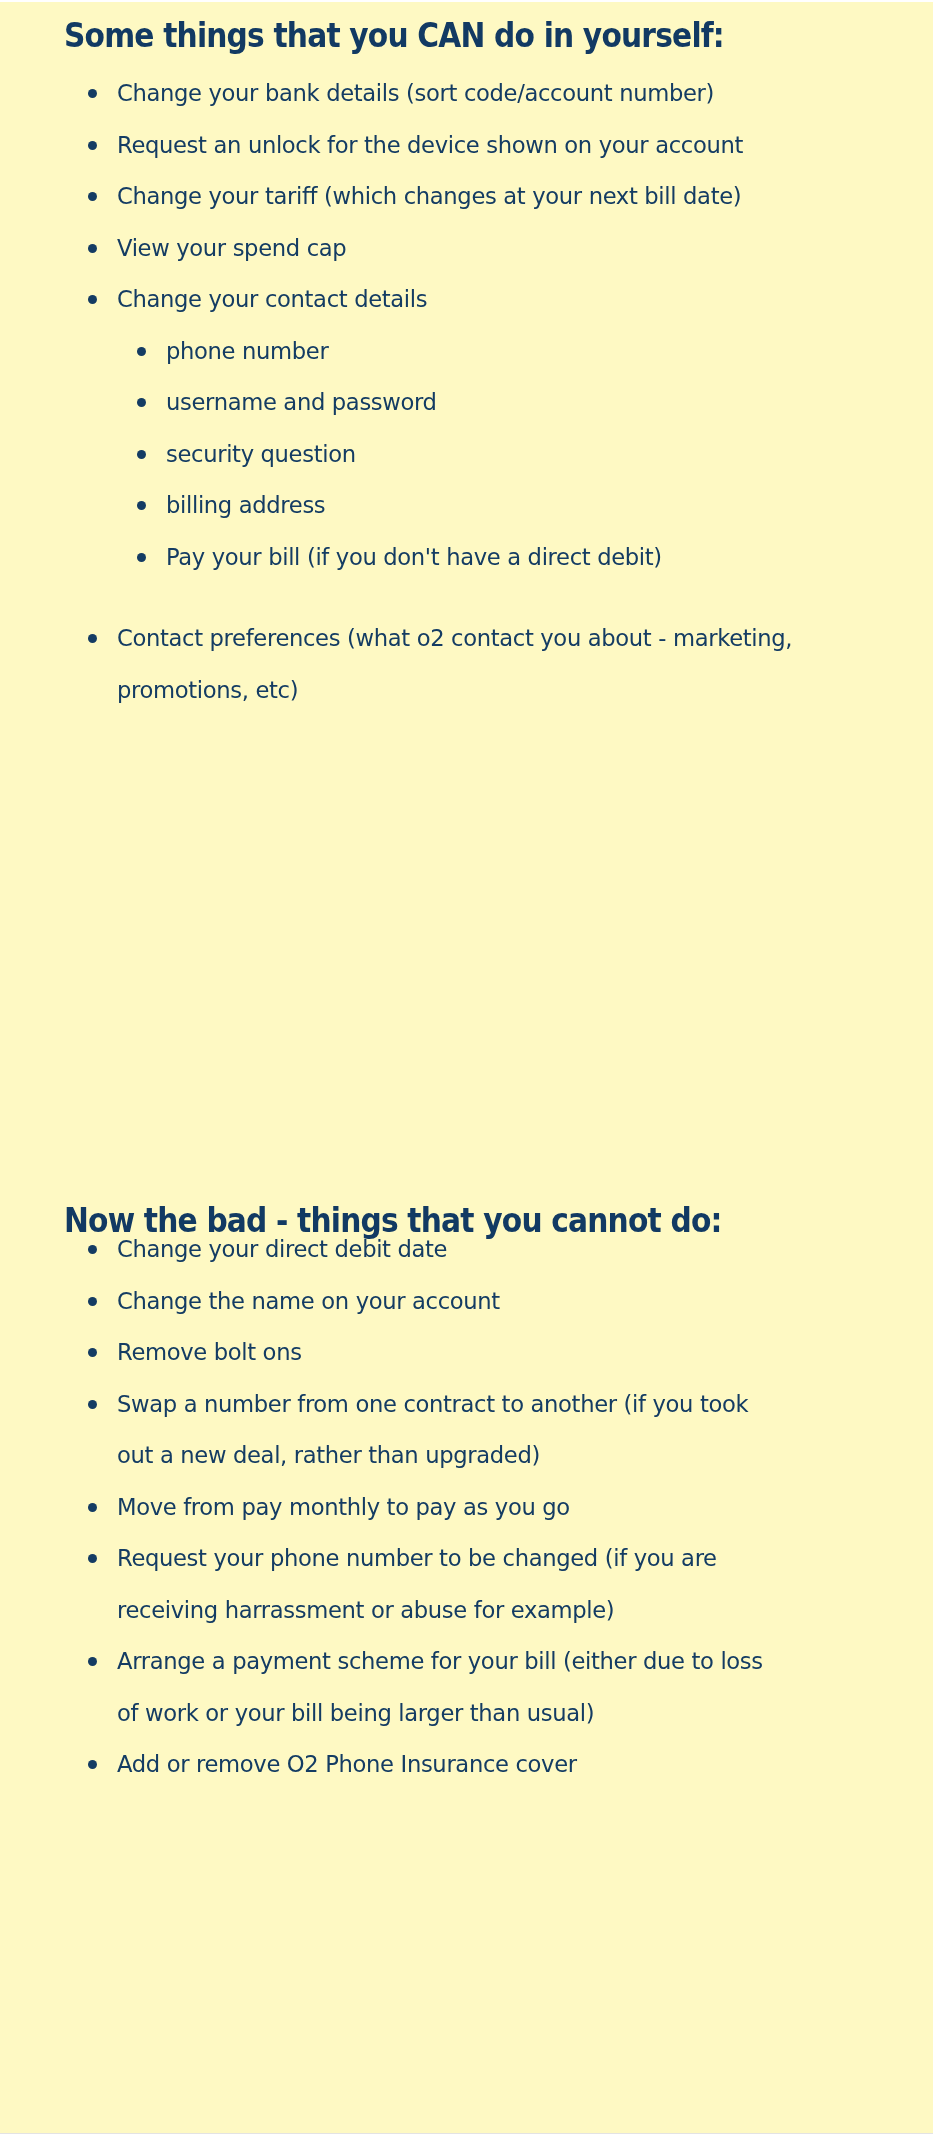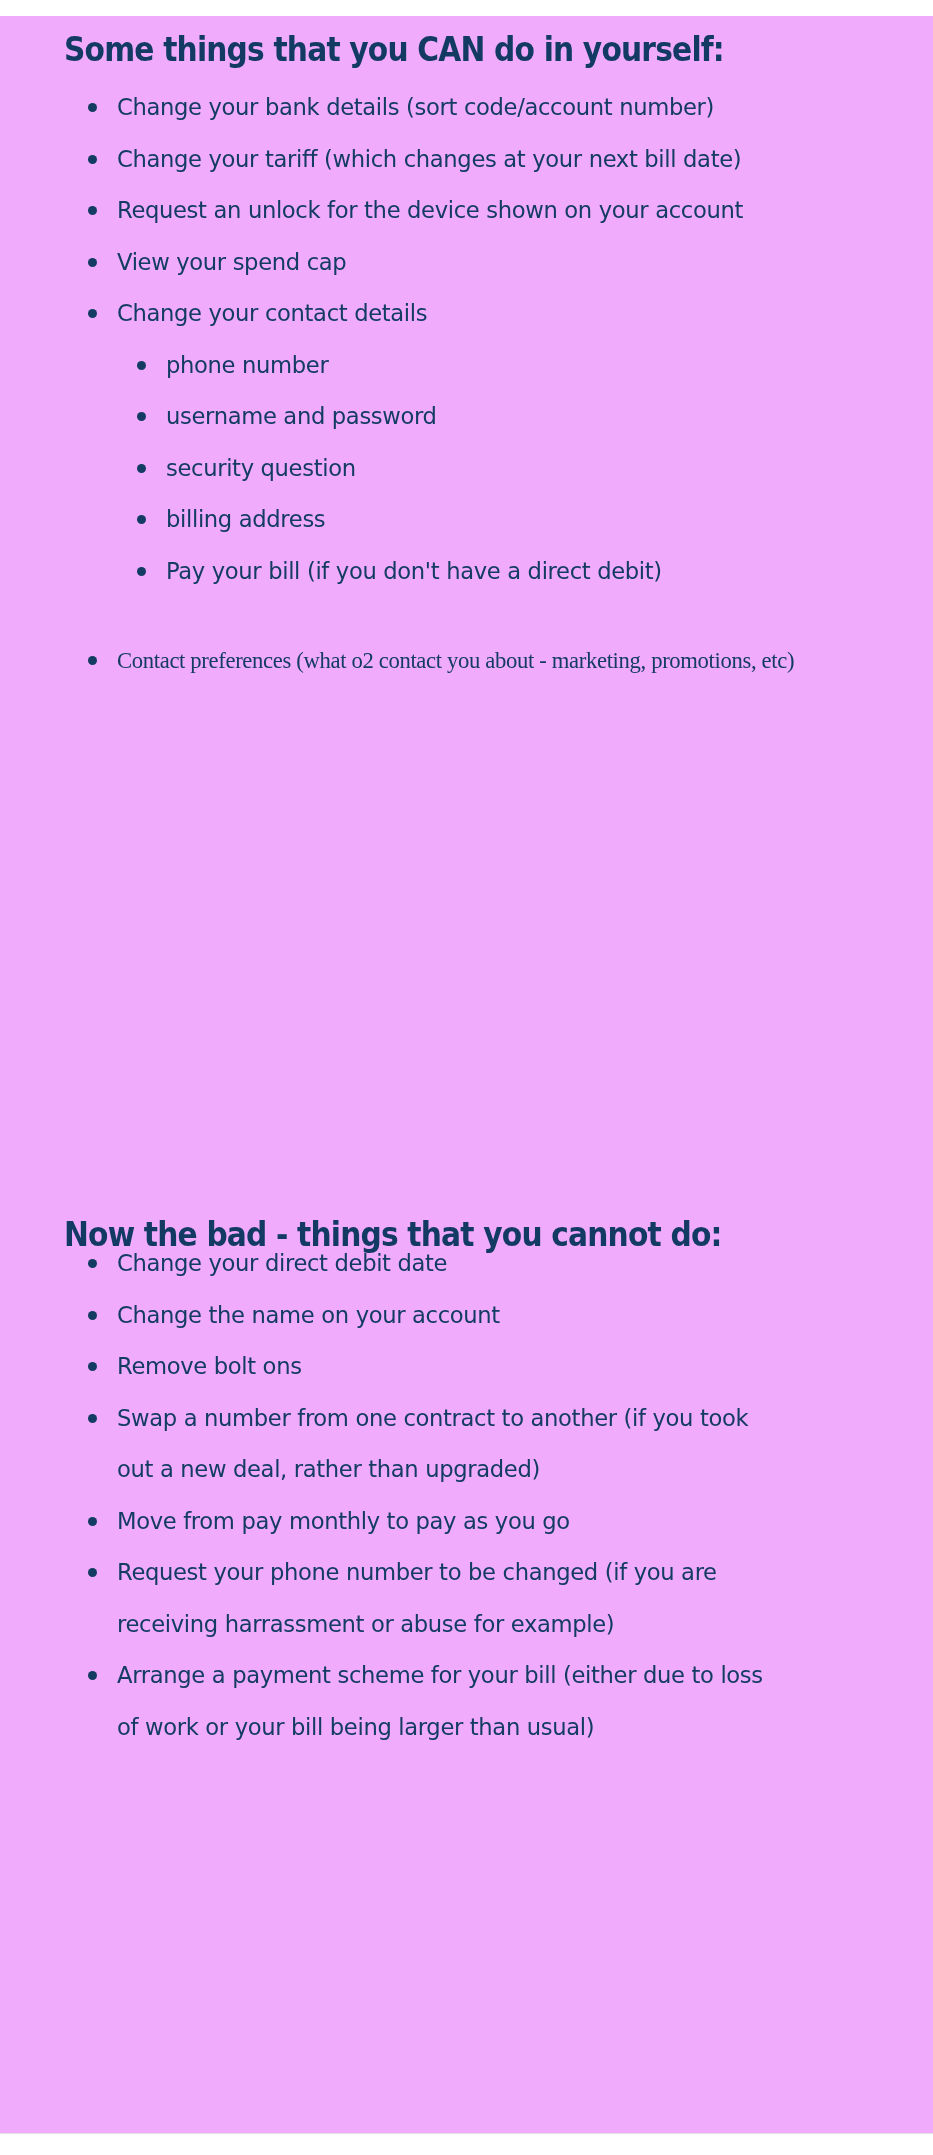--- a/index.html
+++ b/index.html
@@ -18,24 +18,24 @@
     position: relative;
     width: 933px;
     height: 2155px;
     overflow: hidden;
     background: #ffffff;
   }
 
   .content-panel {
     position: absolute;
     left: 0;
-    top: 16px;
+    top: 2px;
     width: 933px;
     height: 2133px;
-    background: #f0abfc;
+    background: #fef9c3;
     box-sizing: border-box;
     padding: 12px;
   }
 
   .bottom-strip {
     position: absolute;
     left: 0;
     top: 2133px;
     width: 933px;
     height: 22px;
@@ -130,47 +130,46 @@
     background: #143c63;
   }
 
   li.item .text {
     display: block;
     transform: scaleX(0.985);
     transform-origin: left top;
   }
 
   li.item.spaced-above {
-    margin-top: 38px;
-    font-family: Liberation Serif, serif;
+    margin-top: 30px;
   }
 </style>
 </head>
 <body>
 
 <div id="page">
 
   <div class="content-panel">
 
     <div class="heading-1-wrap">
       <h2 class="section-heading">Some things that you CAN do in yourself:</h2>
     </div>
 
     <ul class="lvl1 list-1" id="list-can-do">
         <li class="item l1">
           <span class="bullet"></span>
           <span class="text">Change your bank details (sort code/account number)</span>
         </li>
         <li class="item l1">
           <span class="bullet"></span>
+          <span class="text">Request an unlock for the device shown on your account</span>
+        </li>
+        <li class="item l1">
+          <span class="bullet"></span>
           <span class="text">Change your tariff (which changes at your next bill date)</span>
-        </li>
-        <li class="item l1">
-          <span class="bullet"></span>
-          <span class="text">Request an unlock for the device shown on your account</span>
         </li>
         <li class="item l1">
           <span class="bullet"></span>
           <span class="text">View your spend cap</span>
         </li>
         <li class="item l1">
           <span class="bullet"></span>
           <span class="text">Change your contact details</span>
         </li>
         <li class="item l2">
@@ -225,19 +224,23 @@
           <span class="text">Move from pay monthly to pay as you go</span>
         </li>
         <li class="item l1">
           <span class="bullet"></span>
           <span class="text">Request your phone number to be changed (if you are receiving harrassment or abuse for example)</span>
         </li>
         <li class="item l1">
           <span class="bullet"></span>
           <span class="text">Arrange a payment scheme for your bill (either due to loss of work or your bill being larger than usual)</span>
         </li>
+        <li class="item l1">
+          <span class="bullet"></span>
+          <span class="text">Add or remove O2 Phone Insurance cover</span>
+        </li>
       </ul>
 
   </div>
 
   <div class="bottom-strip"></div>
 
 </div>
 
 </body></html>

